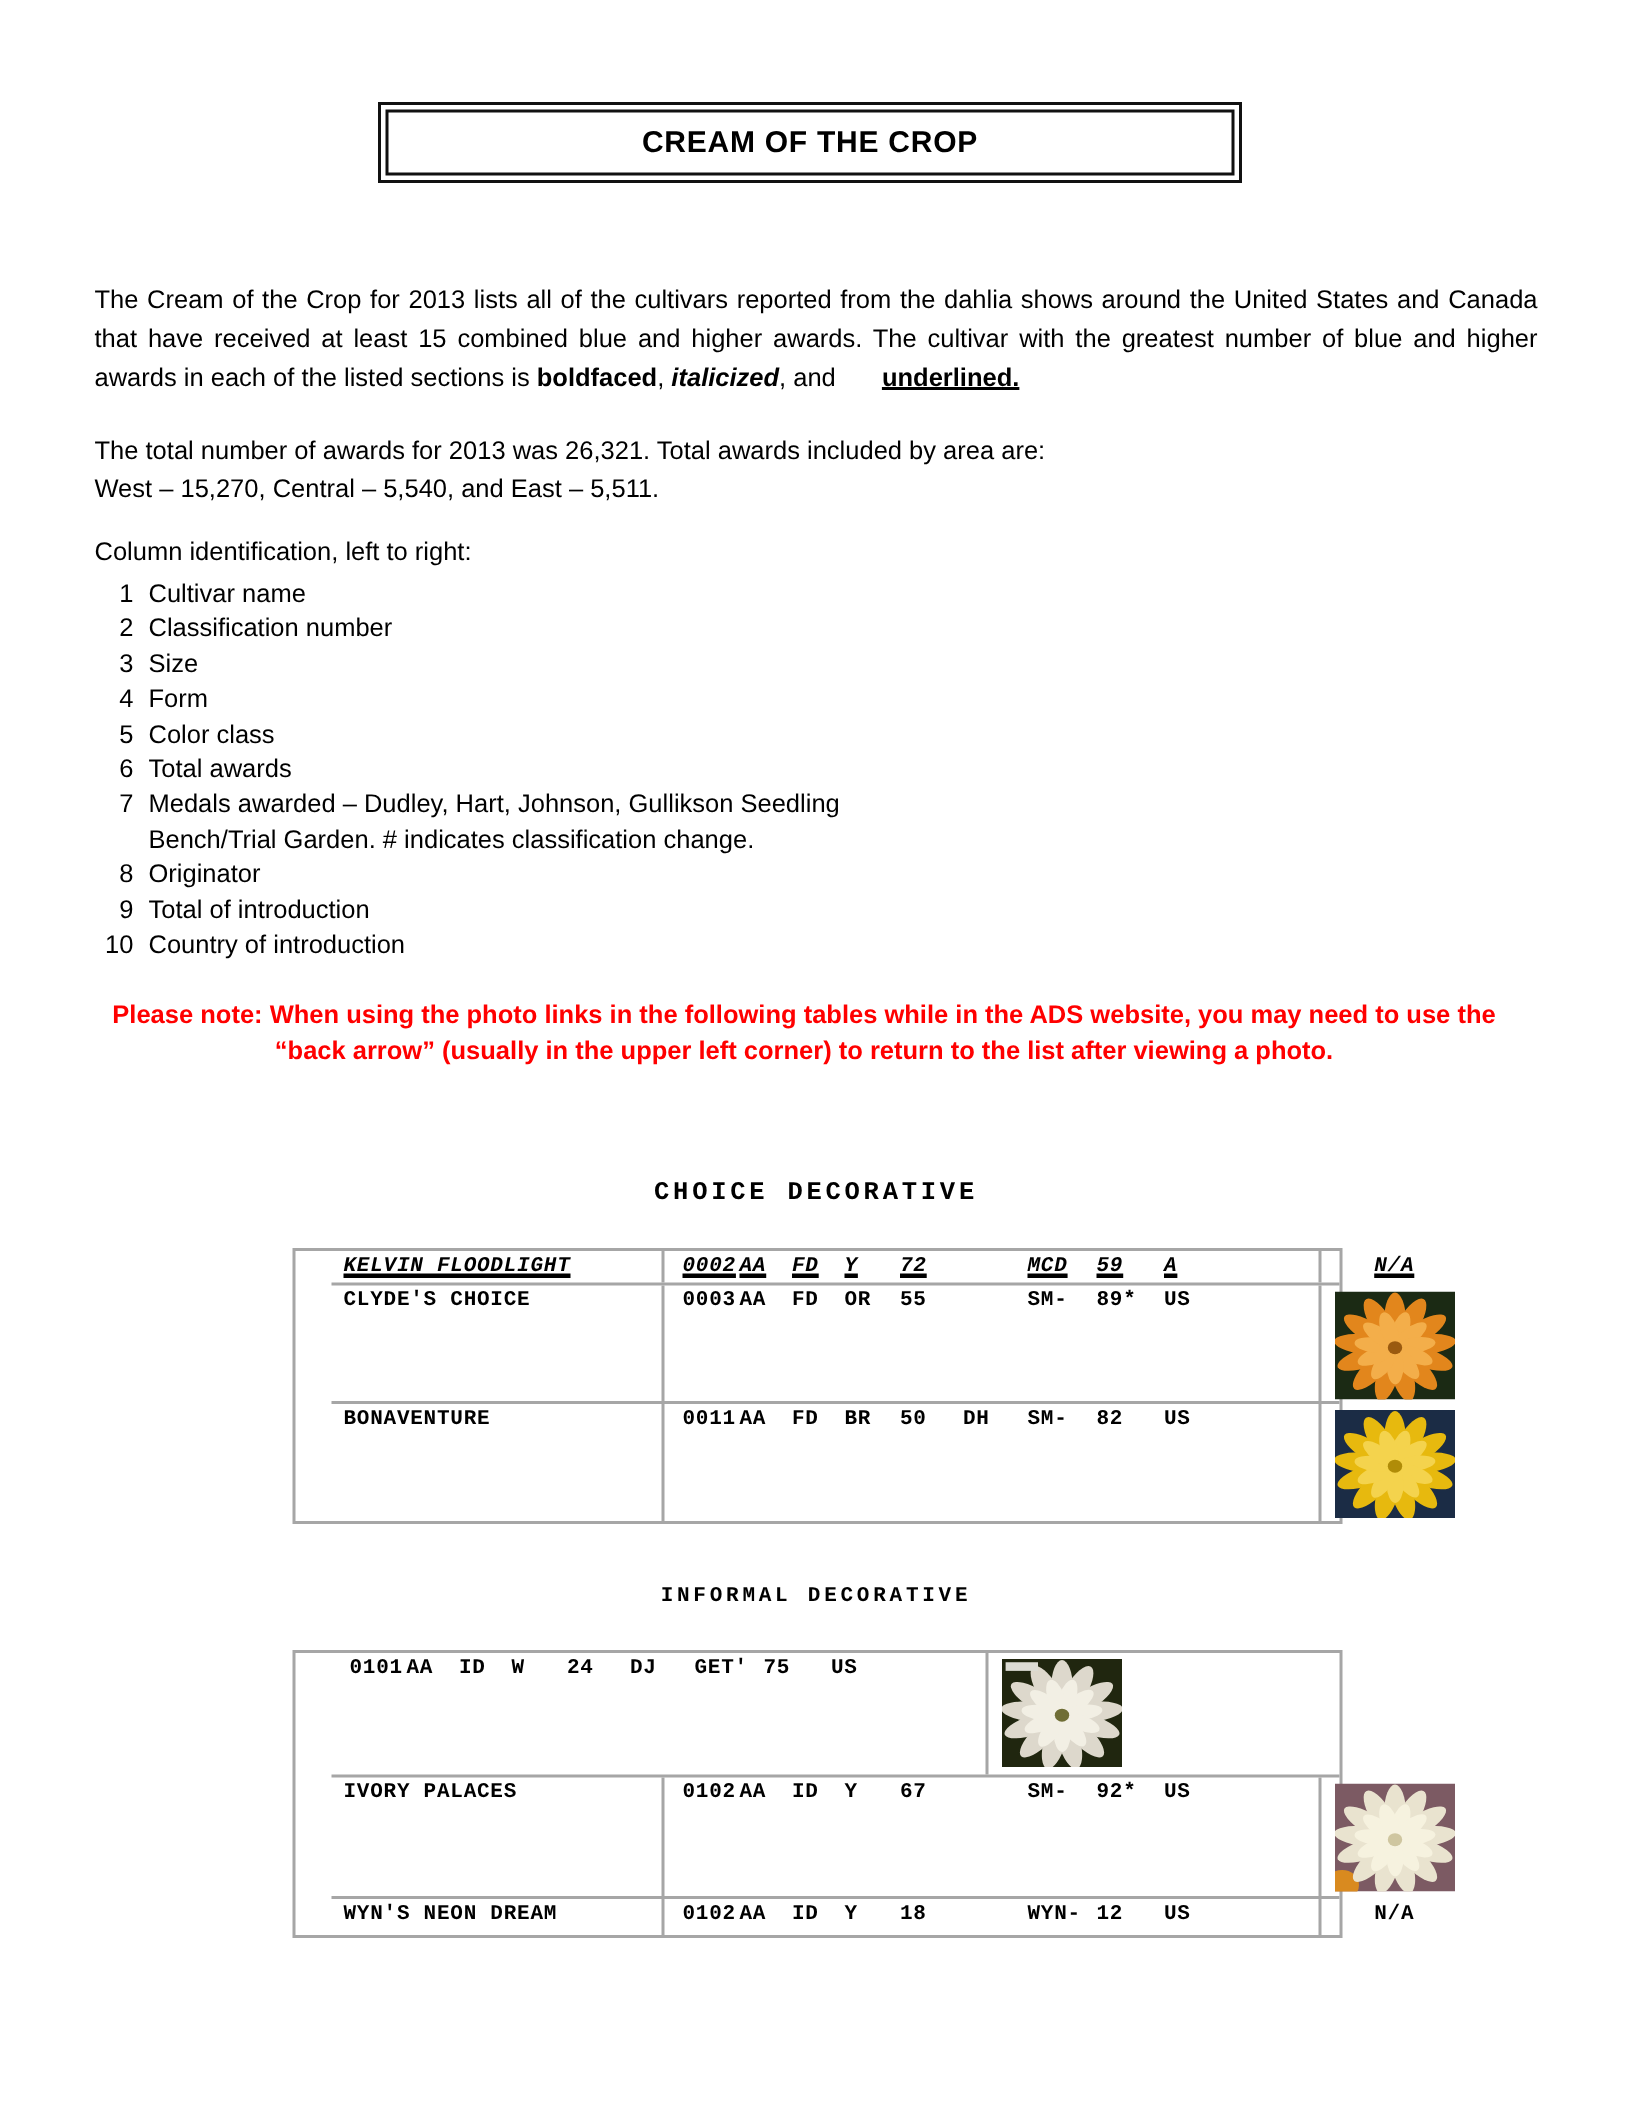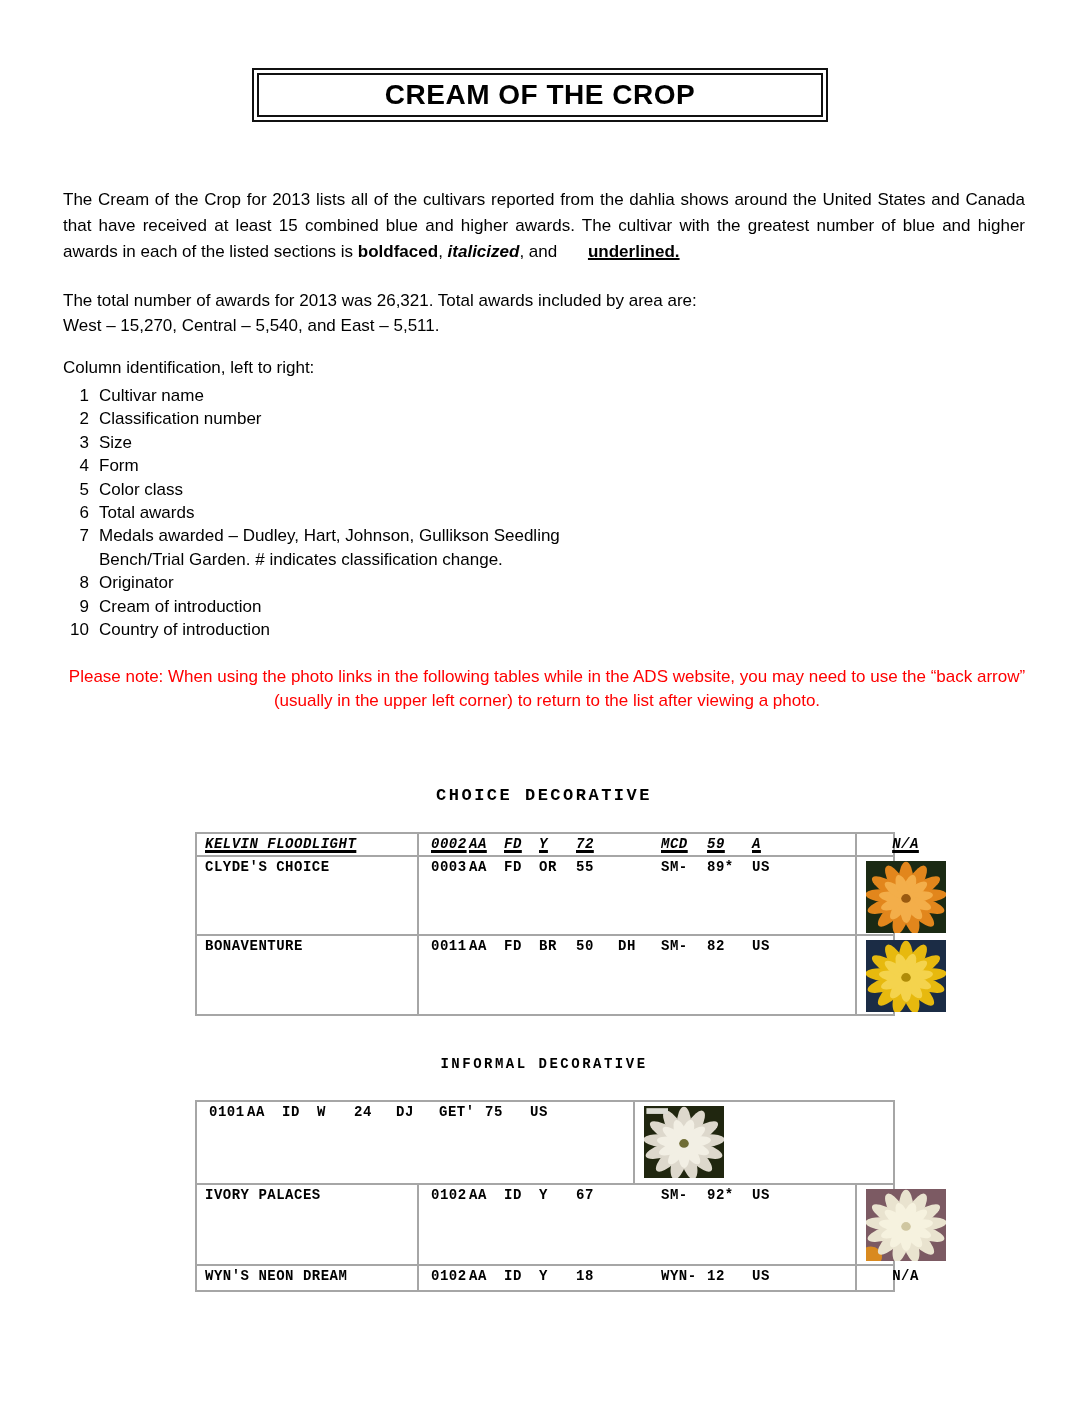--- a/index.html
+++ b/index.html
@@ -11,21 +11,21 @@
 
   
   .title-box {
     position:absolute; left:252px; top:68px; width:576px; height:54px;
     border:2px solid #111; padding:3px; background:#fff;
   }
   .title-box-inner {
     width:100%; height:100%; border:2px solid #111;
     display:flex; align-items:center; justify-content:center;
   }
-  .title-text { font-size:28px; font-weight:bold; letter-spacing:0.5px; }
+  .title-text { font-size:20px; font-weight:bold; letter-spacing:0.5px; }
 
   
   .intro {
     position:absolute; left:63px; top:170px; width:962px;
     font-size:17px; line-height:26px; text-align:justify;
   }
   .intro .bf { font-weight:bold; }
   .intro .it { font-weight:bold; font-style:italic; }
   .intro .un { font-weight:bold; text-decoration:underline; text-decoration-thickness:2px;margin-left:26px; }
 
@@ -34,41 +34,41 @@
 
   
   .col-id-heading { position:absolute; left:63px; top:358px; font-size:17px; }
   .col-id-list { position:absolute; left:63px; top:384px; font-size:17px; }
   .col-item { display:flex; line-height:23.4px; }
   .col-num { width:26px; text-align:right; margin-right:10px; flex:none; }
   .col-label { white-space:pre-line; }
 
   
   .note {
-    position:absolute; left:66px; top:665px; width:962px;
-    text-align:center; font-weight:normal; color:var(--note-red,#ff0000);
+    position:absolute; left:55px; top:665px; width:962px;
+    text-align:center; font-weight:bold; color:var(--note-red,#ff0000);
     font-size:17px; line-height:24px;
   }
 
   
   .mono-heading {
     position:absolute; left:0; width:1088px; text-align:center;
     font-family:"Liberation Mono","DejaVu Sans Mono",monospace;
     font-weight:bold; color:#000;
   }
   .h-size { top:755px; font-size:18px; letter-spacing:2px; }
   .h-formal { top:786px; font-size:17px; letter-spacing:2.5px; }
   .h-informal { top:1056px; font-size:14px; letter-spacing:2.5px; }
 
   
   .ctable {
     position:absolute; left:195px; width:700px;
     border:2px solid var(--grid-gray,#a6a6a6); background:#fff;
     font-family:"Liberation Mono","DejaVu Sans Mono",monospace;
-    font-weight:bold; font-size:14px; letter-spacing:0.5px;
+    font-weight:bold; font-size:14px; letter-spacing:0.5px;padding-left:24px;
   }
   .t-formal { top:832px; }
   .t-informal { top:1100px; }
   .trow { display:flex; }
   .trow + .trow { border-top:2px solid var(--grid-gray,#a6a6a6); }
   .cell { flex:none; }
   .cell.cname { width:222px; border-right:2px solid var(--grid-gray,#a6a6a6); padding:2px 0 0 8px; overflow:hidden; }
   .cell.cdata { width:438px; border-right:2px solid var(--grid-gray,#a6a6a6); padding:2px 0 0 12px; display:flex; }
   .cell.cphoto { width:97px; display:flex; align-items:flex-start; justify-content:center; padding-top:2px; }
   .f { display:inline-block; white-space:nowrap; }
@@ -143,21 +143,21 @@
         <span class="col-num">7</span>
         <span class="col-label">Medals awarded – Dudley, Hart, Johnson, Gullikson Seedling
 Bench/Trial Garden.  # indicates classification change.</span>
       </div>
     <div class="col-item">
         <span class="col-num">8</span>
         <span class="col-label">Originator</span>
       </div>
     <div class="col-item">
         <span class="col-num">9</span>
-        <span class="col-label">Cream of introduction</span>
+        <span class="col-label">Total of introduction</span>
       </div>
     <div class="col-item">
         <span class="col-num">10</span>
         <span class="col-label">Country of introduction</span>
       </div>
   </div>
 
   <div class="note">Please note:  When using the photo links in the following tables while in the ADS website, you may need to use the “back arrow” (usually in the upper left corner) to return to the list after viewing a photo.</div>
 
   <div class="mono-heading h-formal">CHOICE DECORATIVE</div>

